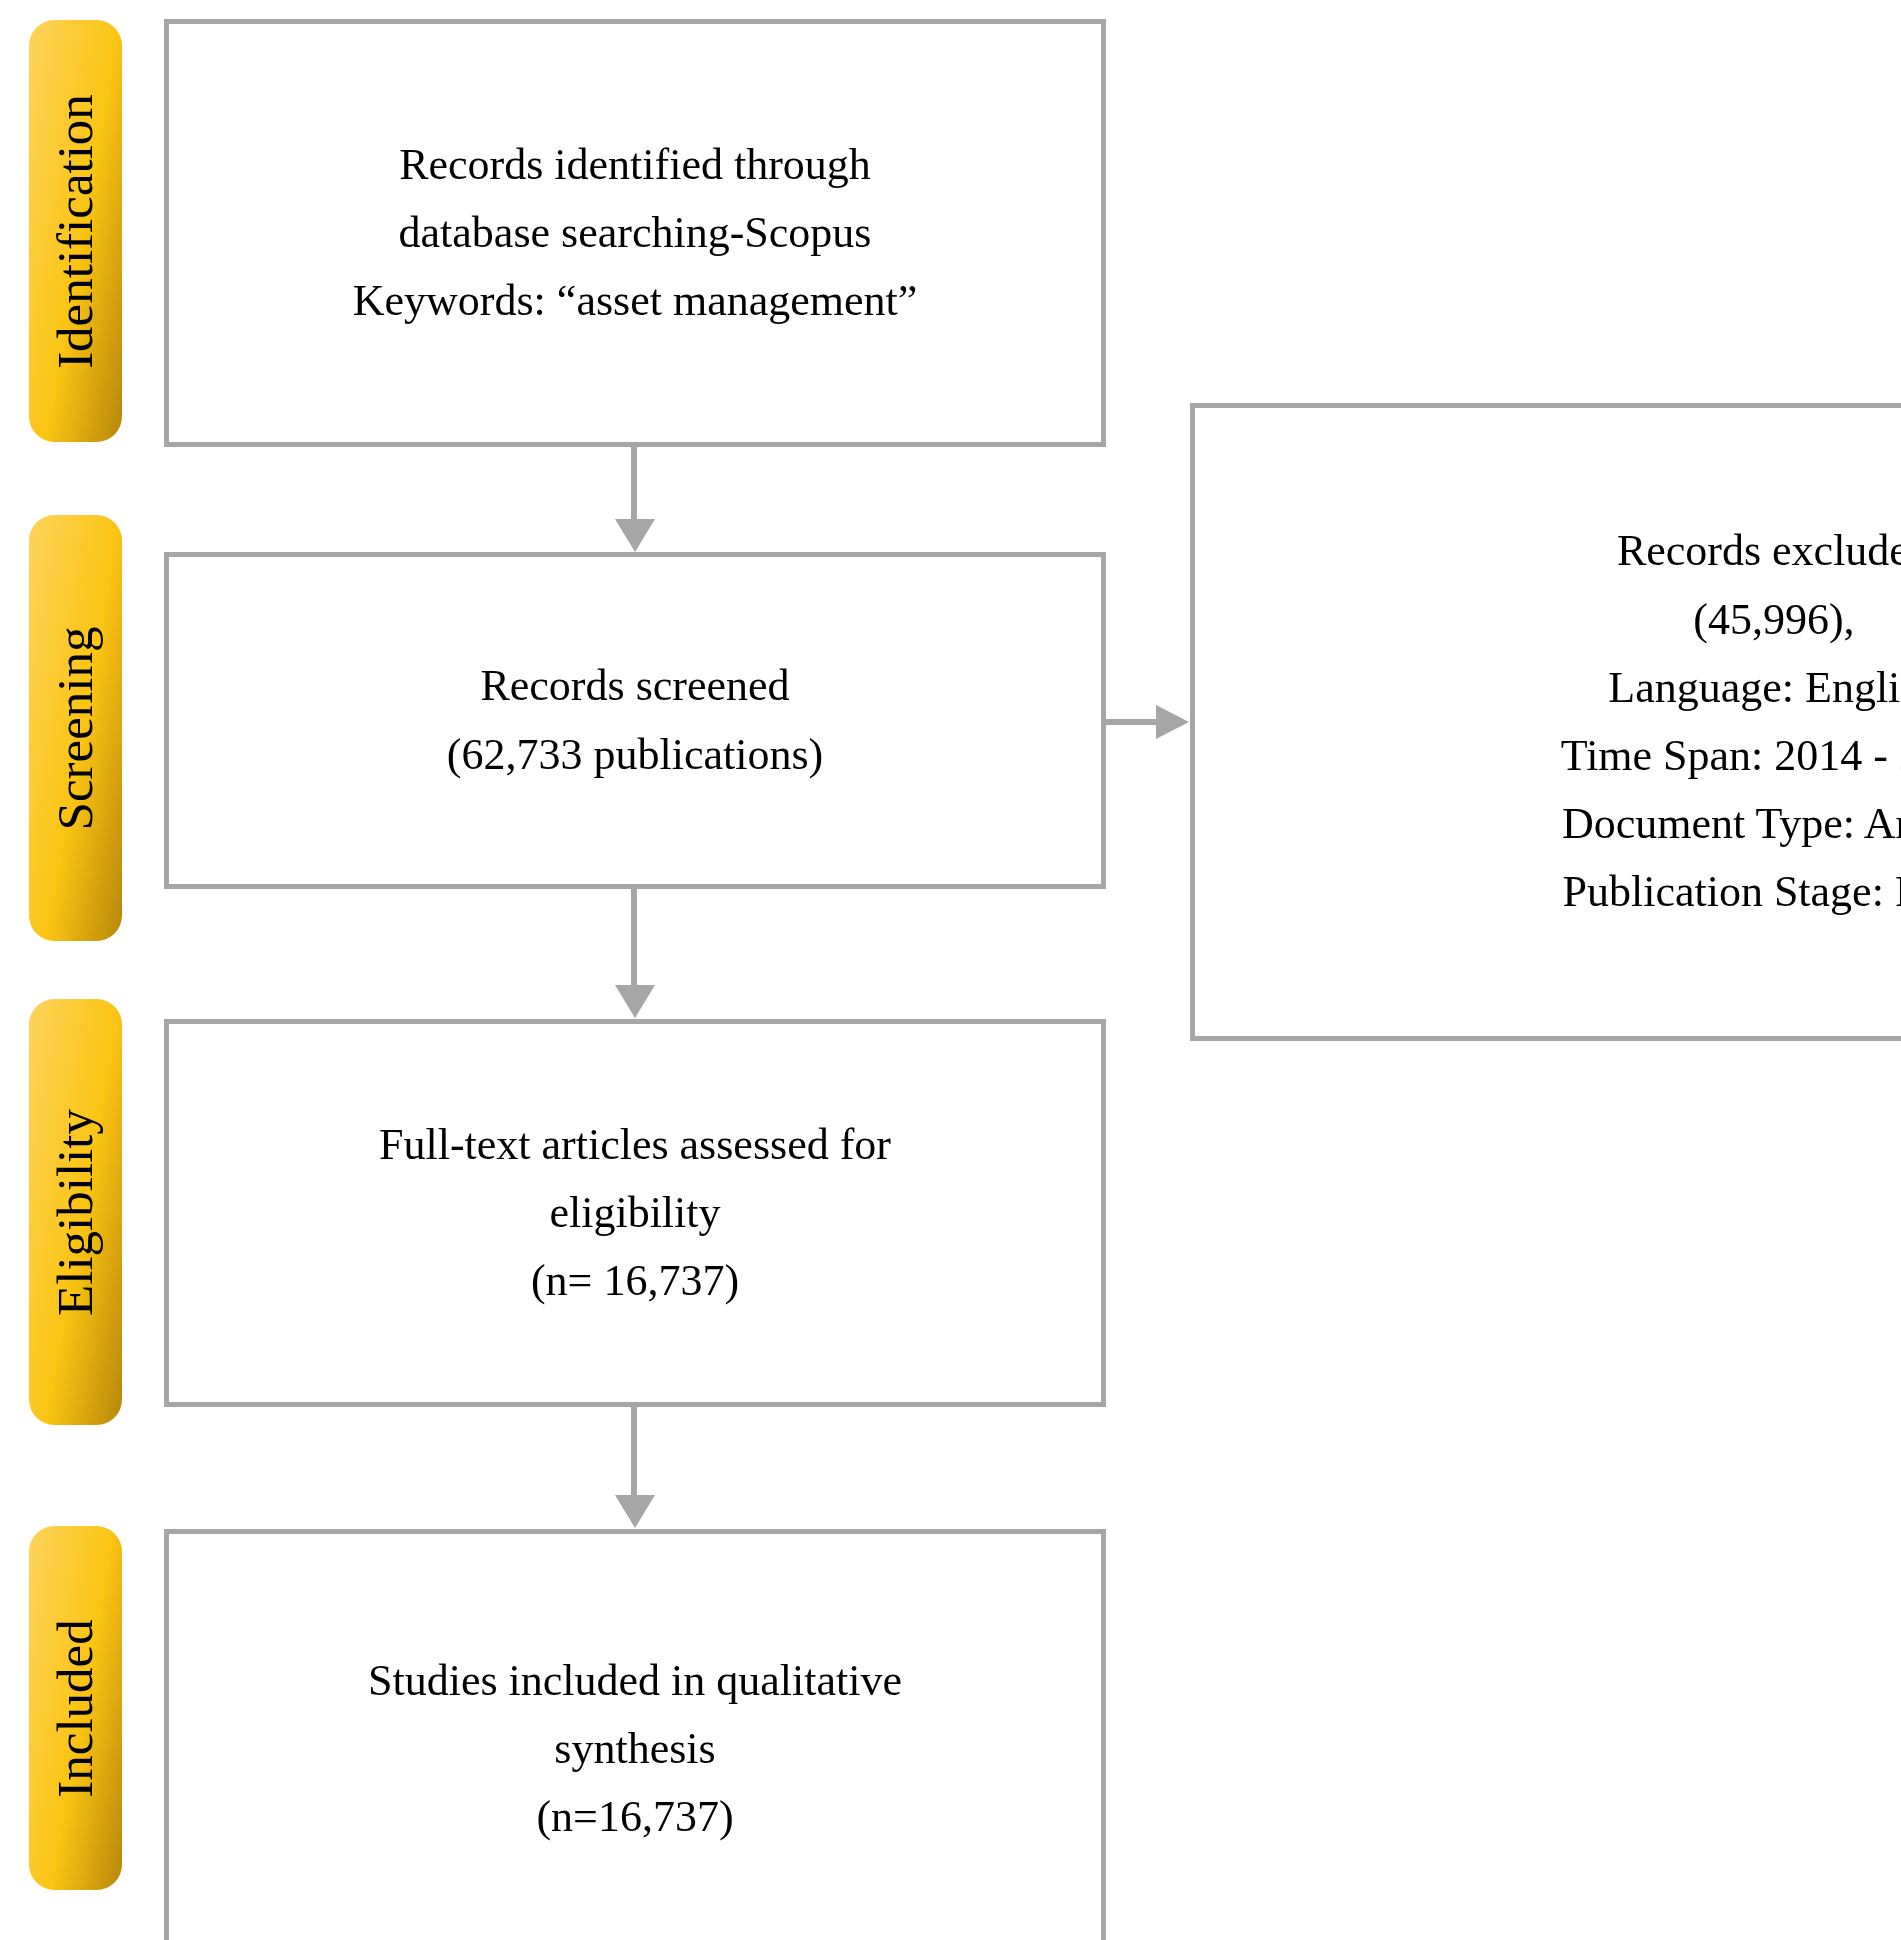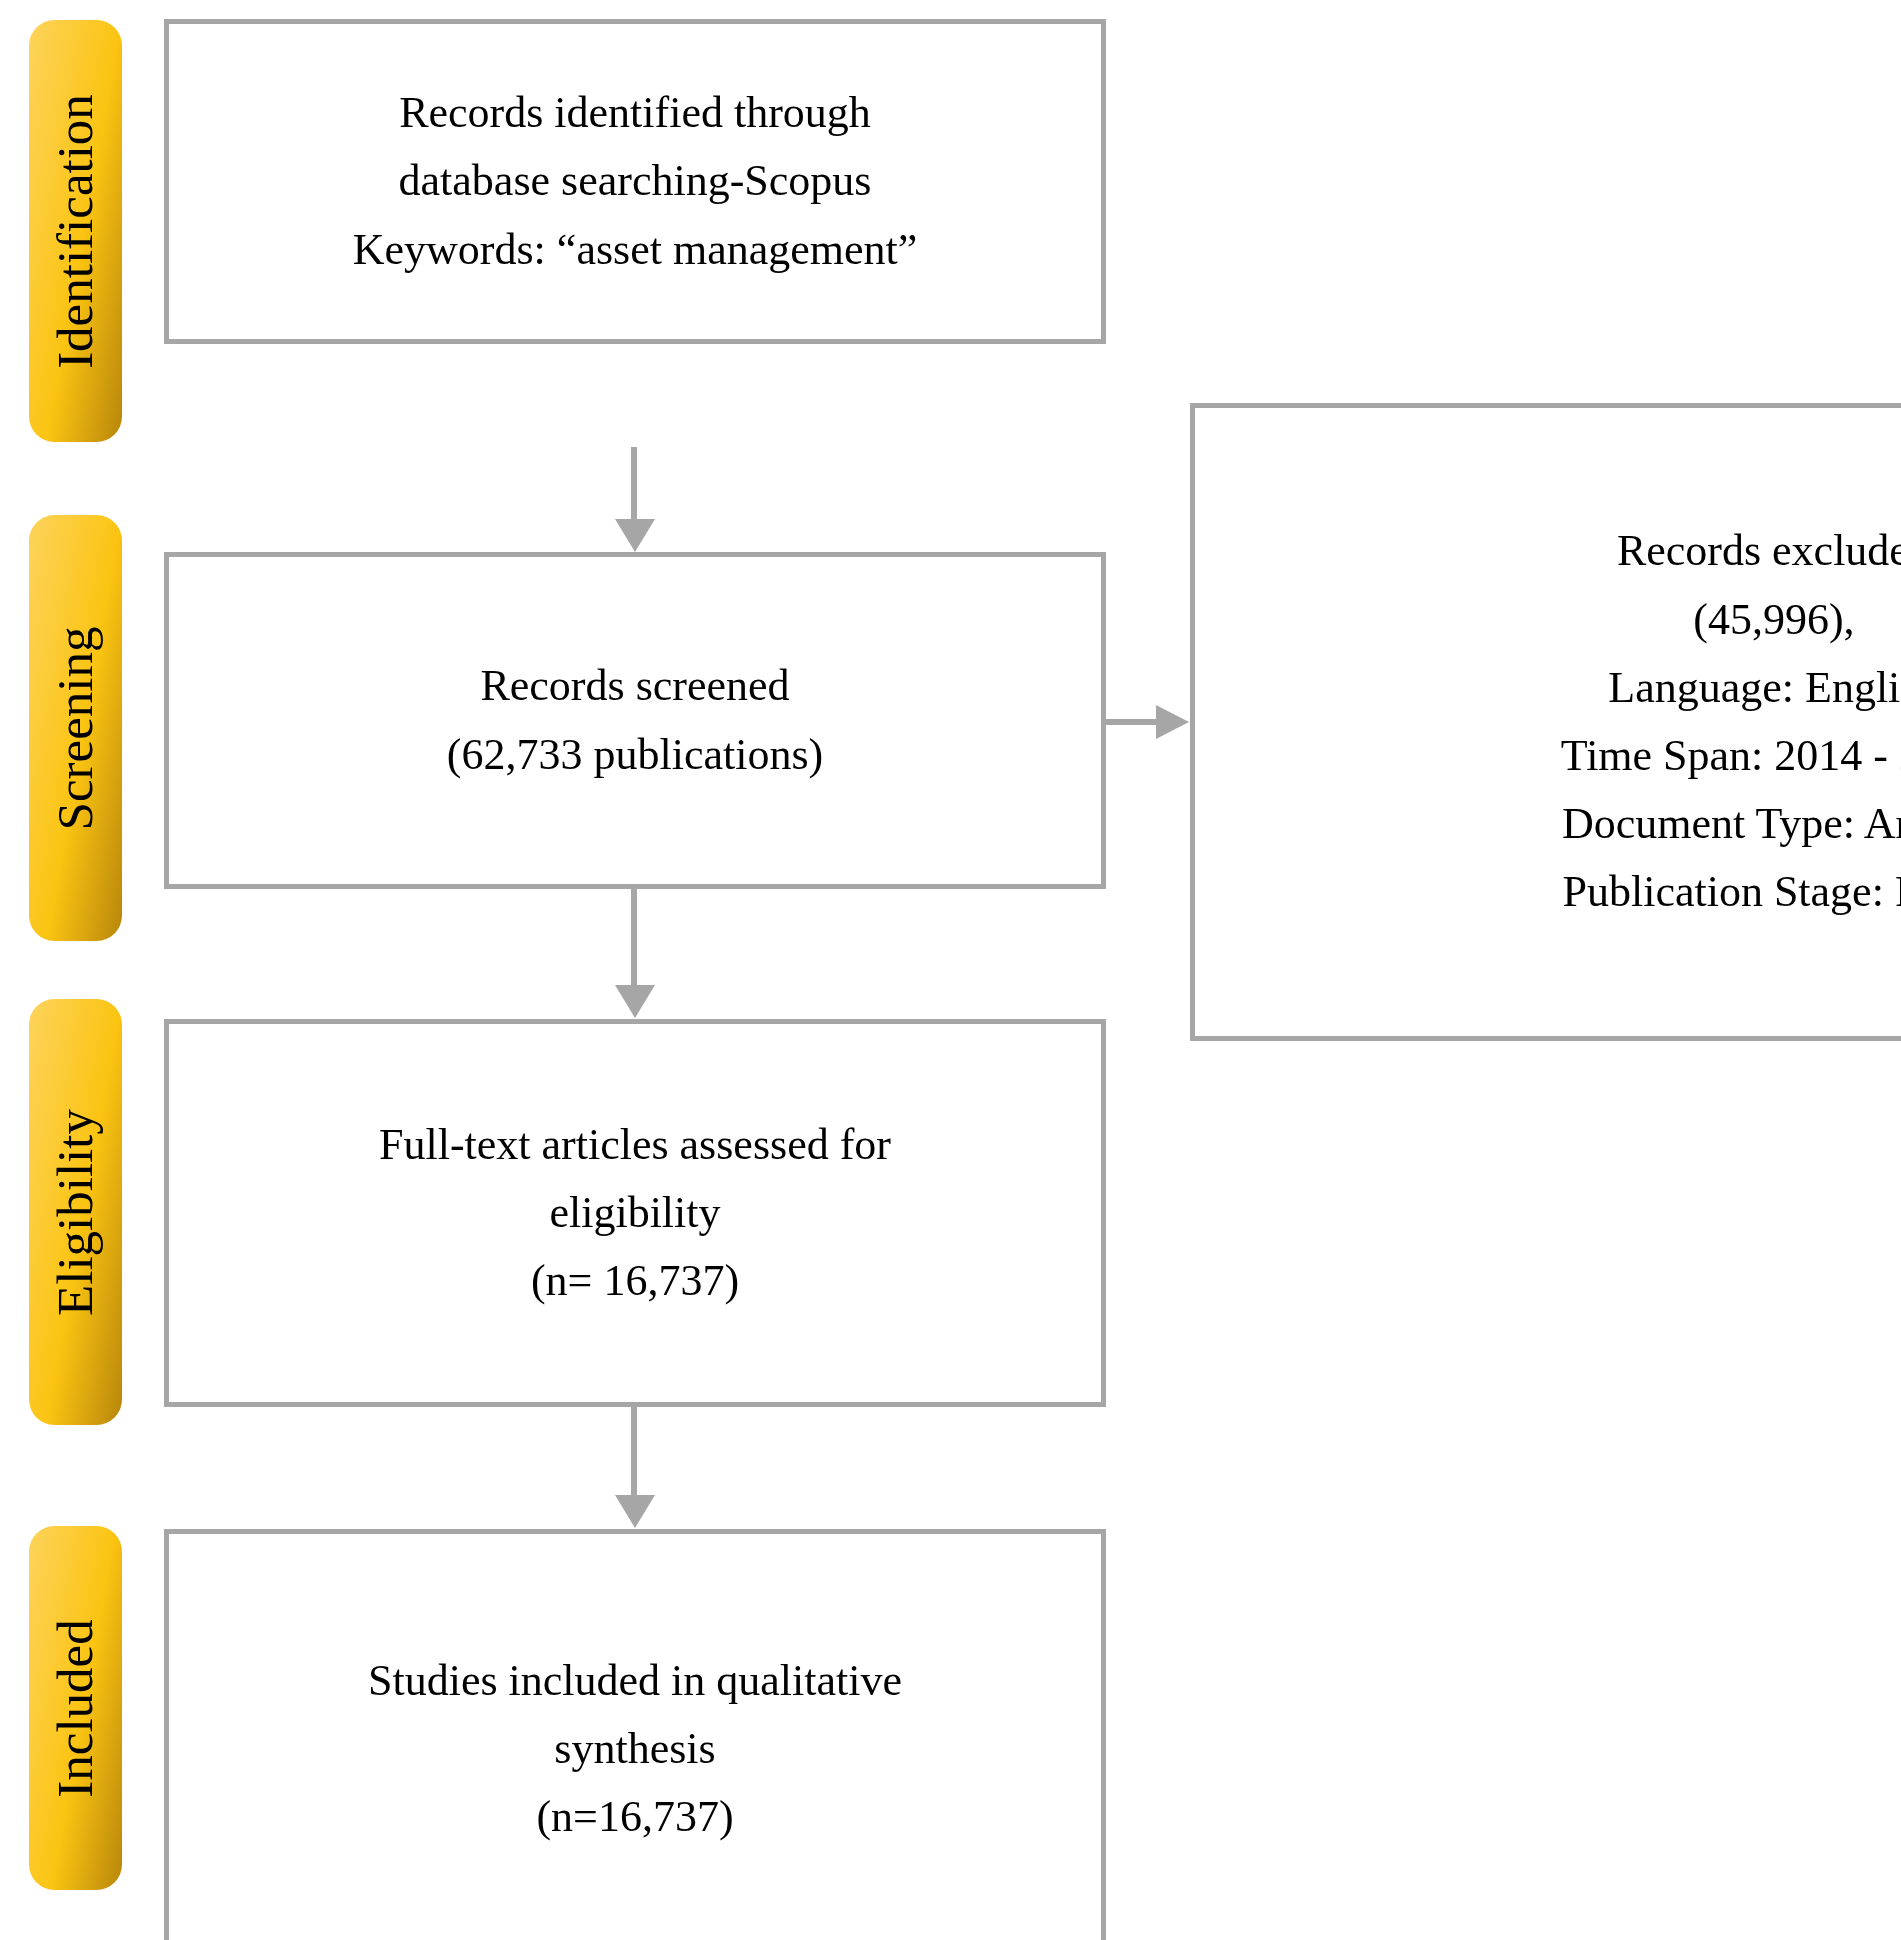--- a/index.html
+++ b/index.html
@@ -54,21 +54,21 @@
     justify-content: center;
     text-align: center;
   }
   .box-text {
     font-size: 44px;
     line-height: 1.55;
     white-space: pre-line;
     padding: 0 16px;
   }
   .box-main { left: 164px; width: 942px; }
-  .box-1 { top: 19px;   height: 325px; }
+  .box-1 { top: 19px;   height: 428px; }
   .box-2 { top: 552px;  height: 337px; }
   .box-3 { top: 1019px; height: 388px; }
   .box-4 { top: 1529px; height: 440px; }
   .box-excluded { left: 1190px; top: 403px; width: 818px; height: 638px; justify-content: flex-end; }
 
   
   .vline {
     position: absolute;
     left: 631px;
     width: 6.4px;

